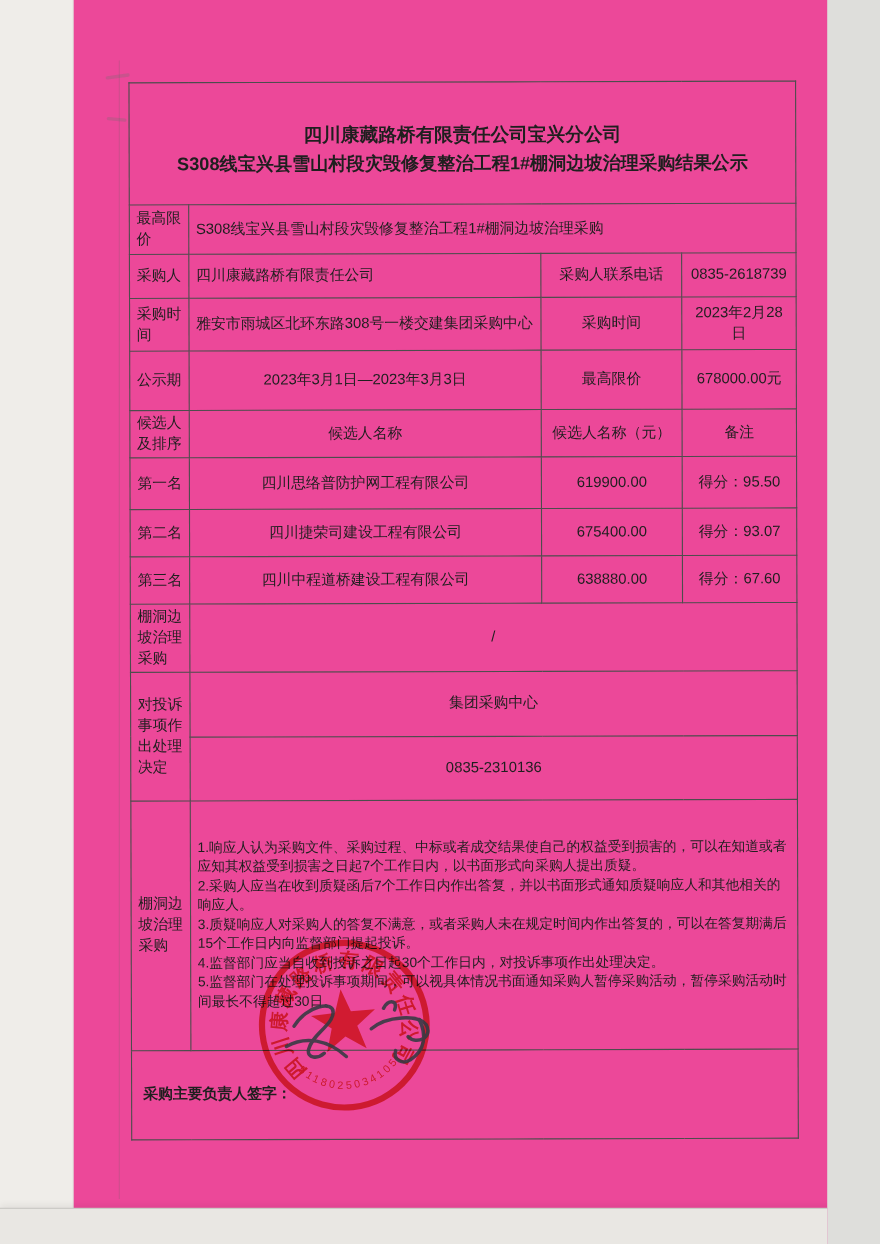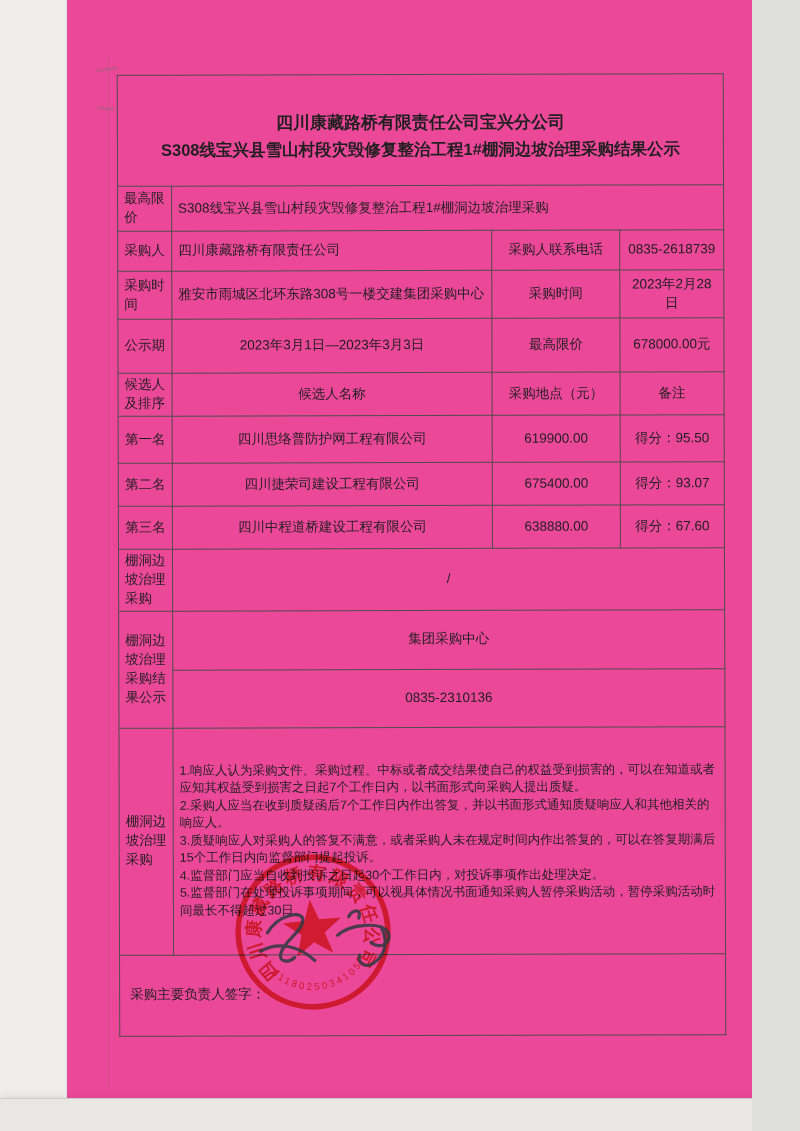--- a/index.html
+++ b/index.html
@@ -19,21 +19,21 @@
   table.doc td{border:1.4px solid #4d4d4d;padding:2px 6px;vertical-align:middle;
     word-break:break-all;line-height:1.4;}
   td.c{text-align:center;}
   td.l{text-align:left;}
   td.label{padding:3px 4px;line-height:1.35;}
   tr.r-title td{border-bottom:1.4px solid #4d4d4d;text-align:center;vertical-align:middle;padding-top:14px;}
   .t1{font-weight:bold;font-size:17px;line-height:26px;}
   .t2{font-weight:bold;font-size:16.5px;line-height:26px;}
   .obj{font-size:12.5px;line-height:19px;text-align:left;}
   .obj .item{margin:0;}
-  .sig-label{font-size:13.5px;}
+  .sig-label{font-size:13.5px;font-weight:bold;}
 
   .seal{position:absolute;left:231px;top:850px;width:164px;height:164px;
     transform:rotate(-6deg);opacity:0.9;mix-blend-mode:multiply;pointer-events:none;}
   .signature{position:absolute;left:252px;top:893px;width:180px;height:100px;
     transform:rotate(-3deg);pointer-events:none;}
 </style>
 </head>
 <body>
 
 <div class="page">
@@ -74,21 +74,21 @@
     </tr>
     <tr>
       <td class="label l" style="height:49px">公示期</td>
       <td class="c">2023年3月1日—2023年3月3日</td>
       <td class="c">最高限价</td>
       <td class="c">678000.00元</td>
     </tr>
     <tr>
       <td class="label l" style="height:38px">候选人及排序</td>
       <td class="c">候选人名称</td>
-      <td class="c">采购地点（元）</td>
+      <td class="c">候选人名称（元）</td>
       <td class="c">备注</td>
     </tr>
     <tr>
       <td class="label c" style="height:42px">第一名</td>
       <td class="c">四川思络普防护网工程有限公司</td>
       <td class="c">619900.00</td>
       <td class="c">得分：95.50</td>
     </tr>
     <tr>
       <td class="label c" style="height:38px">第二名</td>
@@ -100,21 +100,21 @@
       <td class="label c" style="height:38px">第三名</td>
       <td class="c">四川中程道桥建设工程有限公司</td>
       <td class="c">638880.00</td>
       <td class="c">得分：67.60</td>
     </tr>
     <tr>
       <td class="label l" style="height:44px">棚洞边坡治理采购</td>
       <td colspan="3" class="c">/</td>
     </tr>
     <tr>
-      <td class="label l" rowspan="2">棚洞边坡治理采购结果公示</td>
+      <td class="label l" rowspan="2">对投诉事项作出处理决定</td>
       <td colspan="3" class="c" style="height:54px">集团采购中心</td>
     </tr>
     <tr>
       <td colspan="3" class="c" style="height:53px">0835-2310136</td>
     </tr>
     <tr>
       <td class="label l" style="height:222px">棚洞边坡治理采购</td>
       <td colspan="3" class="obj">
         <p class="item">1.响应人认为采购文件、采购过程、中标或者成交结果使自己的权益受到损害的，可以在知道或者应知其权益受到损害之日起7个工作日内，以书面形式向采购人提出质疑。</p>
         <p class="item">2.采购人应当在收到质疑函后7个工作日内作出答复，并以书面形式通知质疑响应人和其他相关的响应人。</p>

